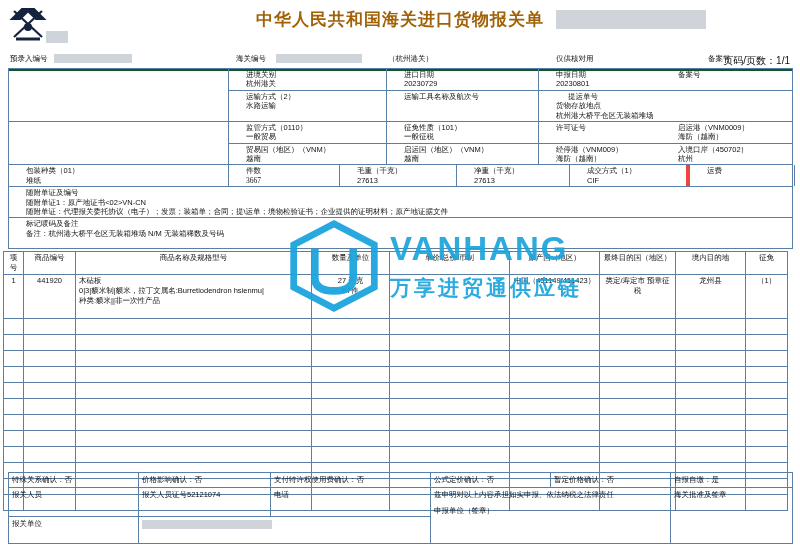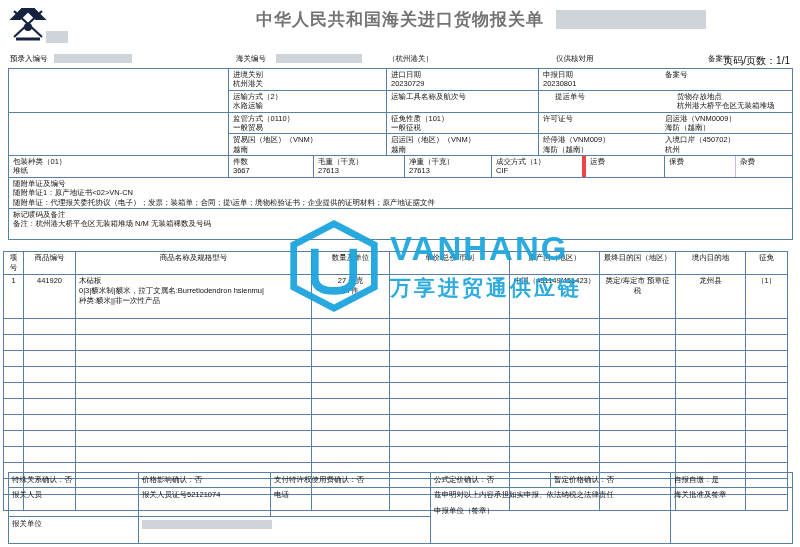--- a/index.html
+++ b/index.html
@@ -10,50 +10,50 @@
     font-size:7.5px;
     color:#111;
     position:relative;
     overflow:hidden;
   }
   .page{position:relative;width:800px;height:547px;}
 
   
   .title{
     position:absolute;left:0;top:8px;width:800px;text-align:center;
-    font-size:17px;font-weight:bold;letter-spacing:1px;color:#737373;
+    font-size:17px;font-weight:bold;letter-spacing:1px;color:#a16207;
   }
   .title-redact{
     position:absolute;left:556px;top:10px;width:150px;height:19px;
     background:#cfd3da;
   }
   .logo{
     position:absolute;left:8px;top:5px;width:62px;height:46px;
   }
   .logo svg{display:block;}
 
   
   .meta{
     position:absolute;left:8px;top:52px;width:784px;height:16px;
-    border-bottom:1px solid #14532d;
+    border-bottom:3px solid #14532d;
     font-size:7.5px;
   }
   .meta .cell{position:absolute;top:2px;}
   .redact{background:#cfd3da;display:inline-block;vertical-align:middle;}
 
   
   table.grid{
     position:absolute;left:8px;top:68px;width:784px;
     border-collapse:collapse;
     table-layout:fixed;
   }
   table.grid td{
     border:1px solid #5a7fa6;
     vertical-align:top;
-    padding:1px 4px;
+    padding:1px 17px;
     font-size:7.5px;
     line-height:1.25;
     height:14px;
   }
   .lbl{color:#111;}
   .val{color:#111;}
 
   
   table.goods{
     position:absolute;left:3px;top:251px;width:784px;
@@ -228,21 +228,21 @@
     </tr>
     <tr>
       <td>
         <div class="lbl">包装种类（01）</div>
         <div class="val">堆纸</div>
       </td>
       <td colspan="3" style="padding:0;">
         <table style="width:100%;border-collapse:collapse;table-layout:fixed;">
           <tbody>
                 <tr>
-            <td style="border:none;border-right:1px solid #5a7fa6;width:76px;">
+            <td style="border:none;border-right:1px solid #5a7fa6;width:76px;font-family:Liberation Serif, serif;">
               <div class="lbl">件数</div>
               <div class="val">3667</div>
             </td>
             <td style="border:none;border-right:1px solid #5a7fa6;width:82px;">
               <div class="lbl">毛重（千克）</div>
               <div class="val">27613</div>
             </td>
             <td style="border:none;border-right:1px solid #5a7fa6;width:78px;margin-left:41px;">
               <div class="lbl">净重（千克）</div>
               <div class="val">27613</div>

